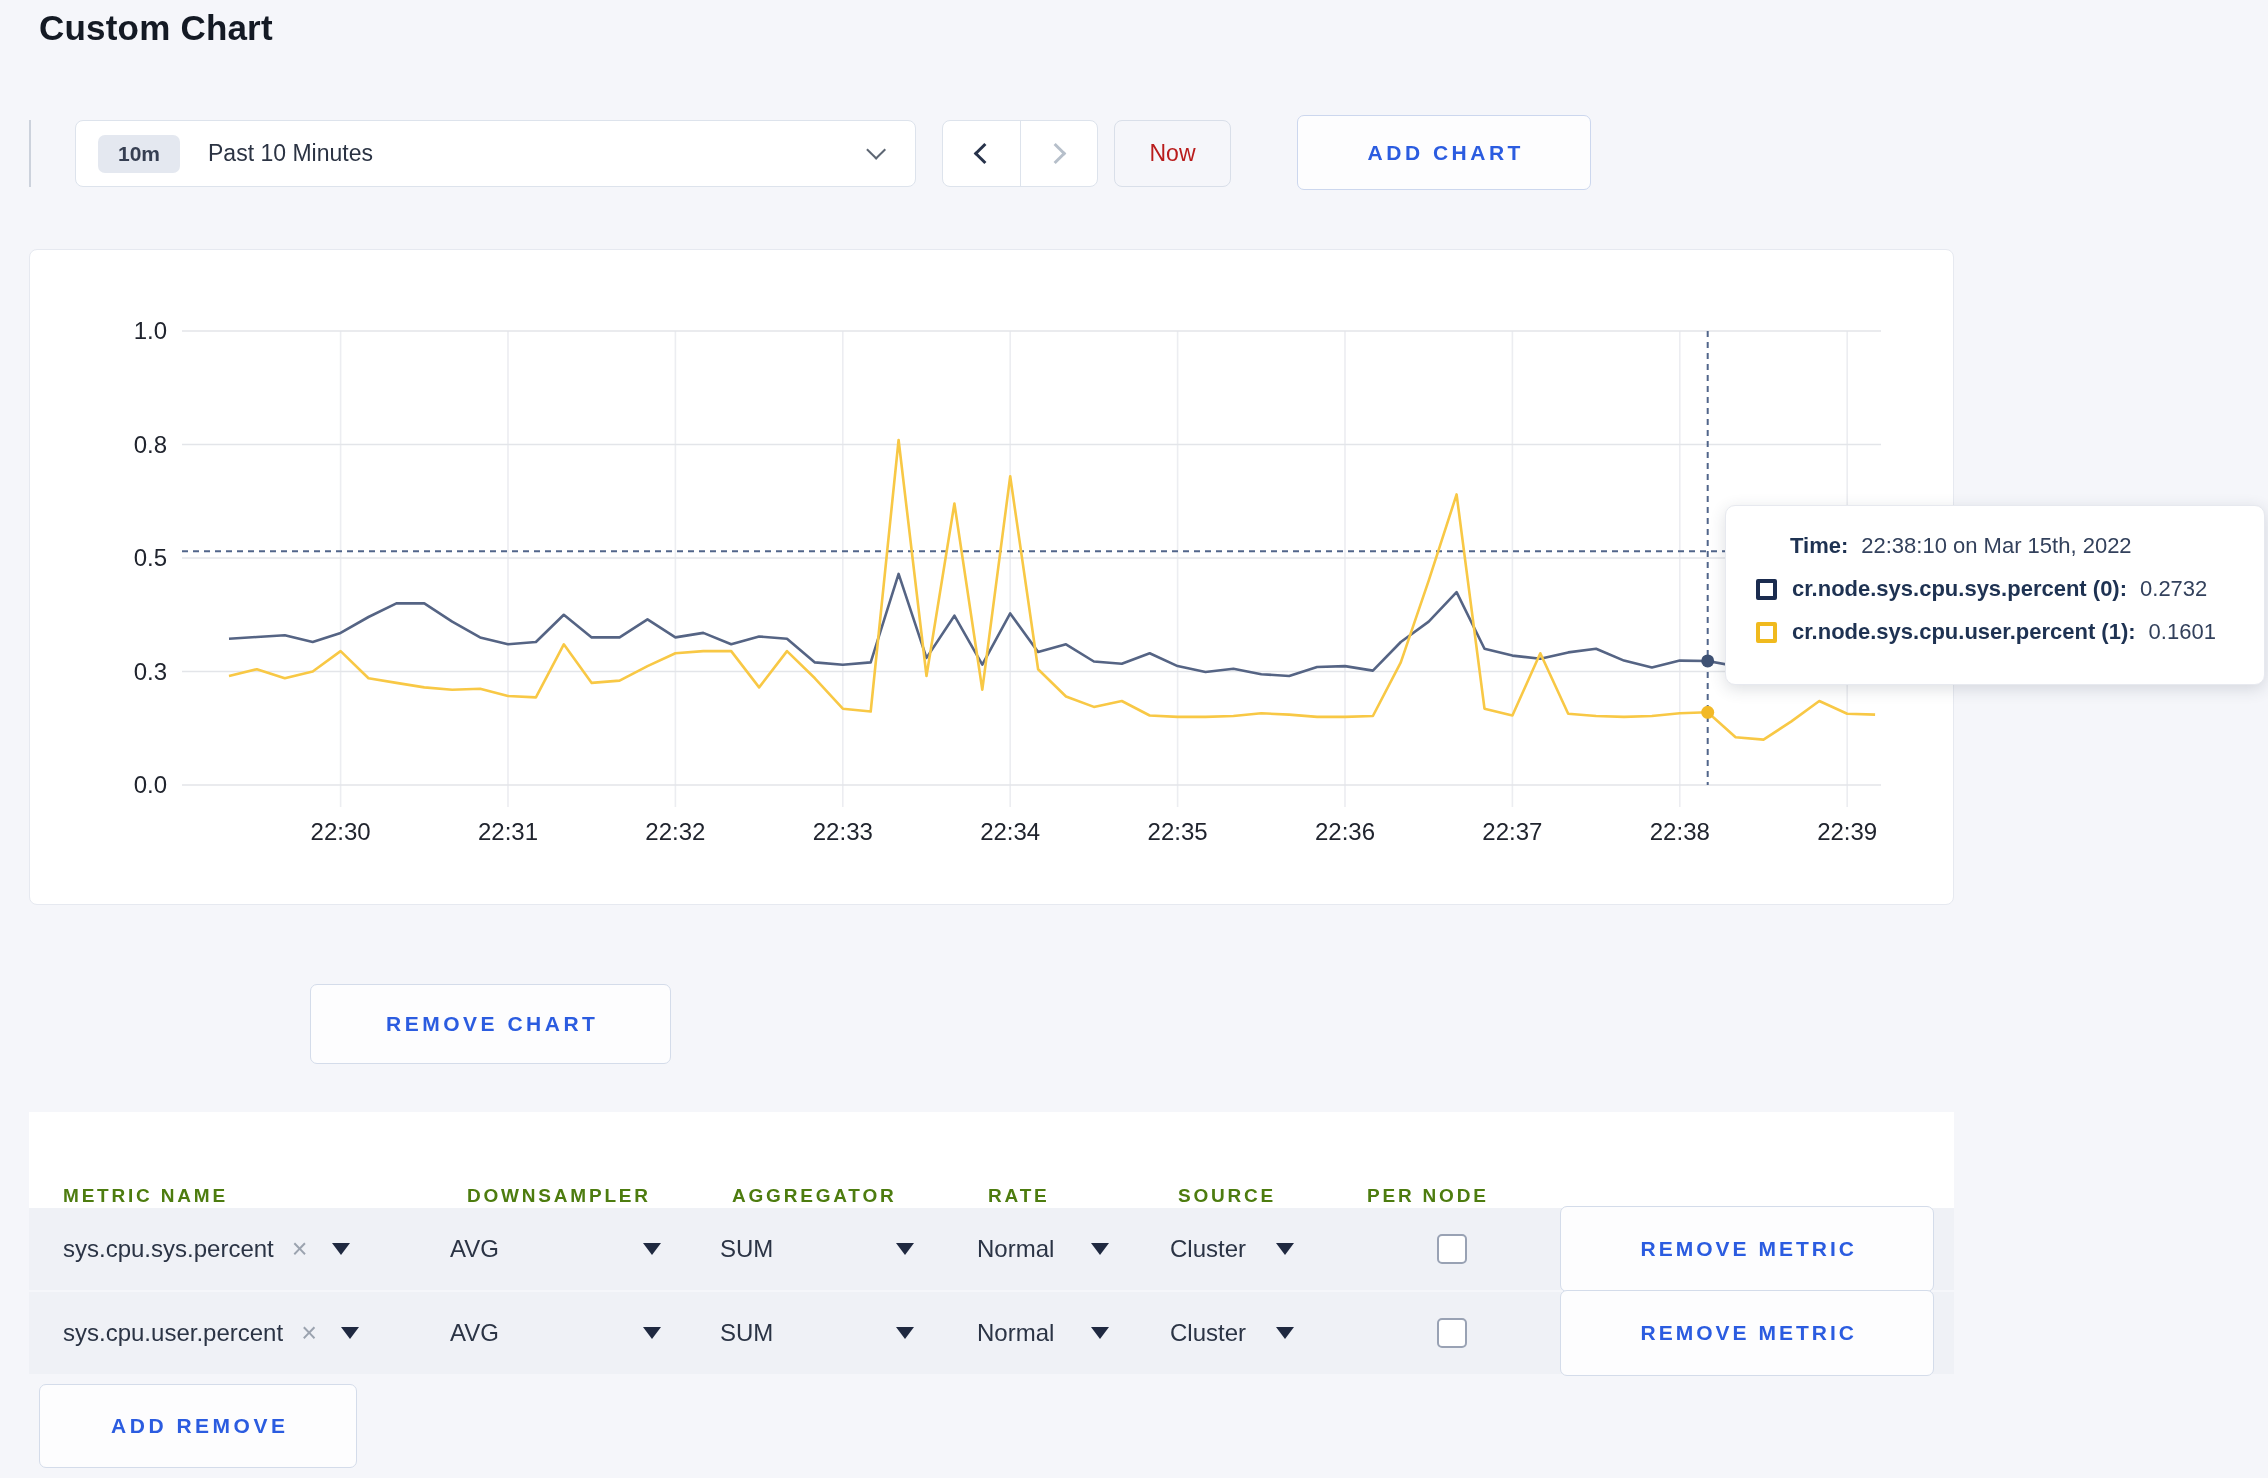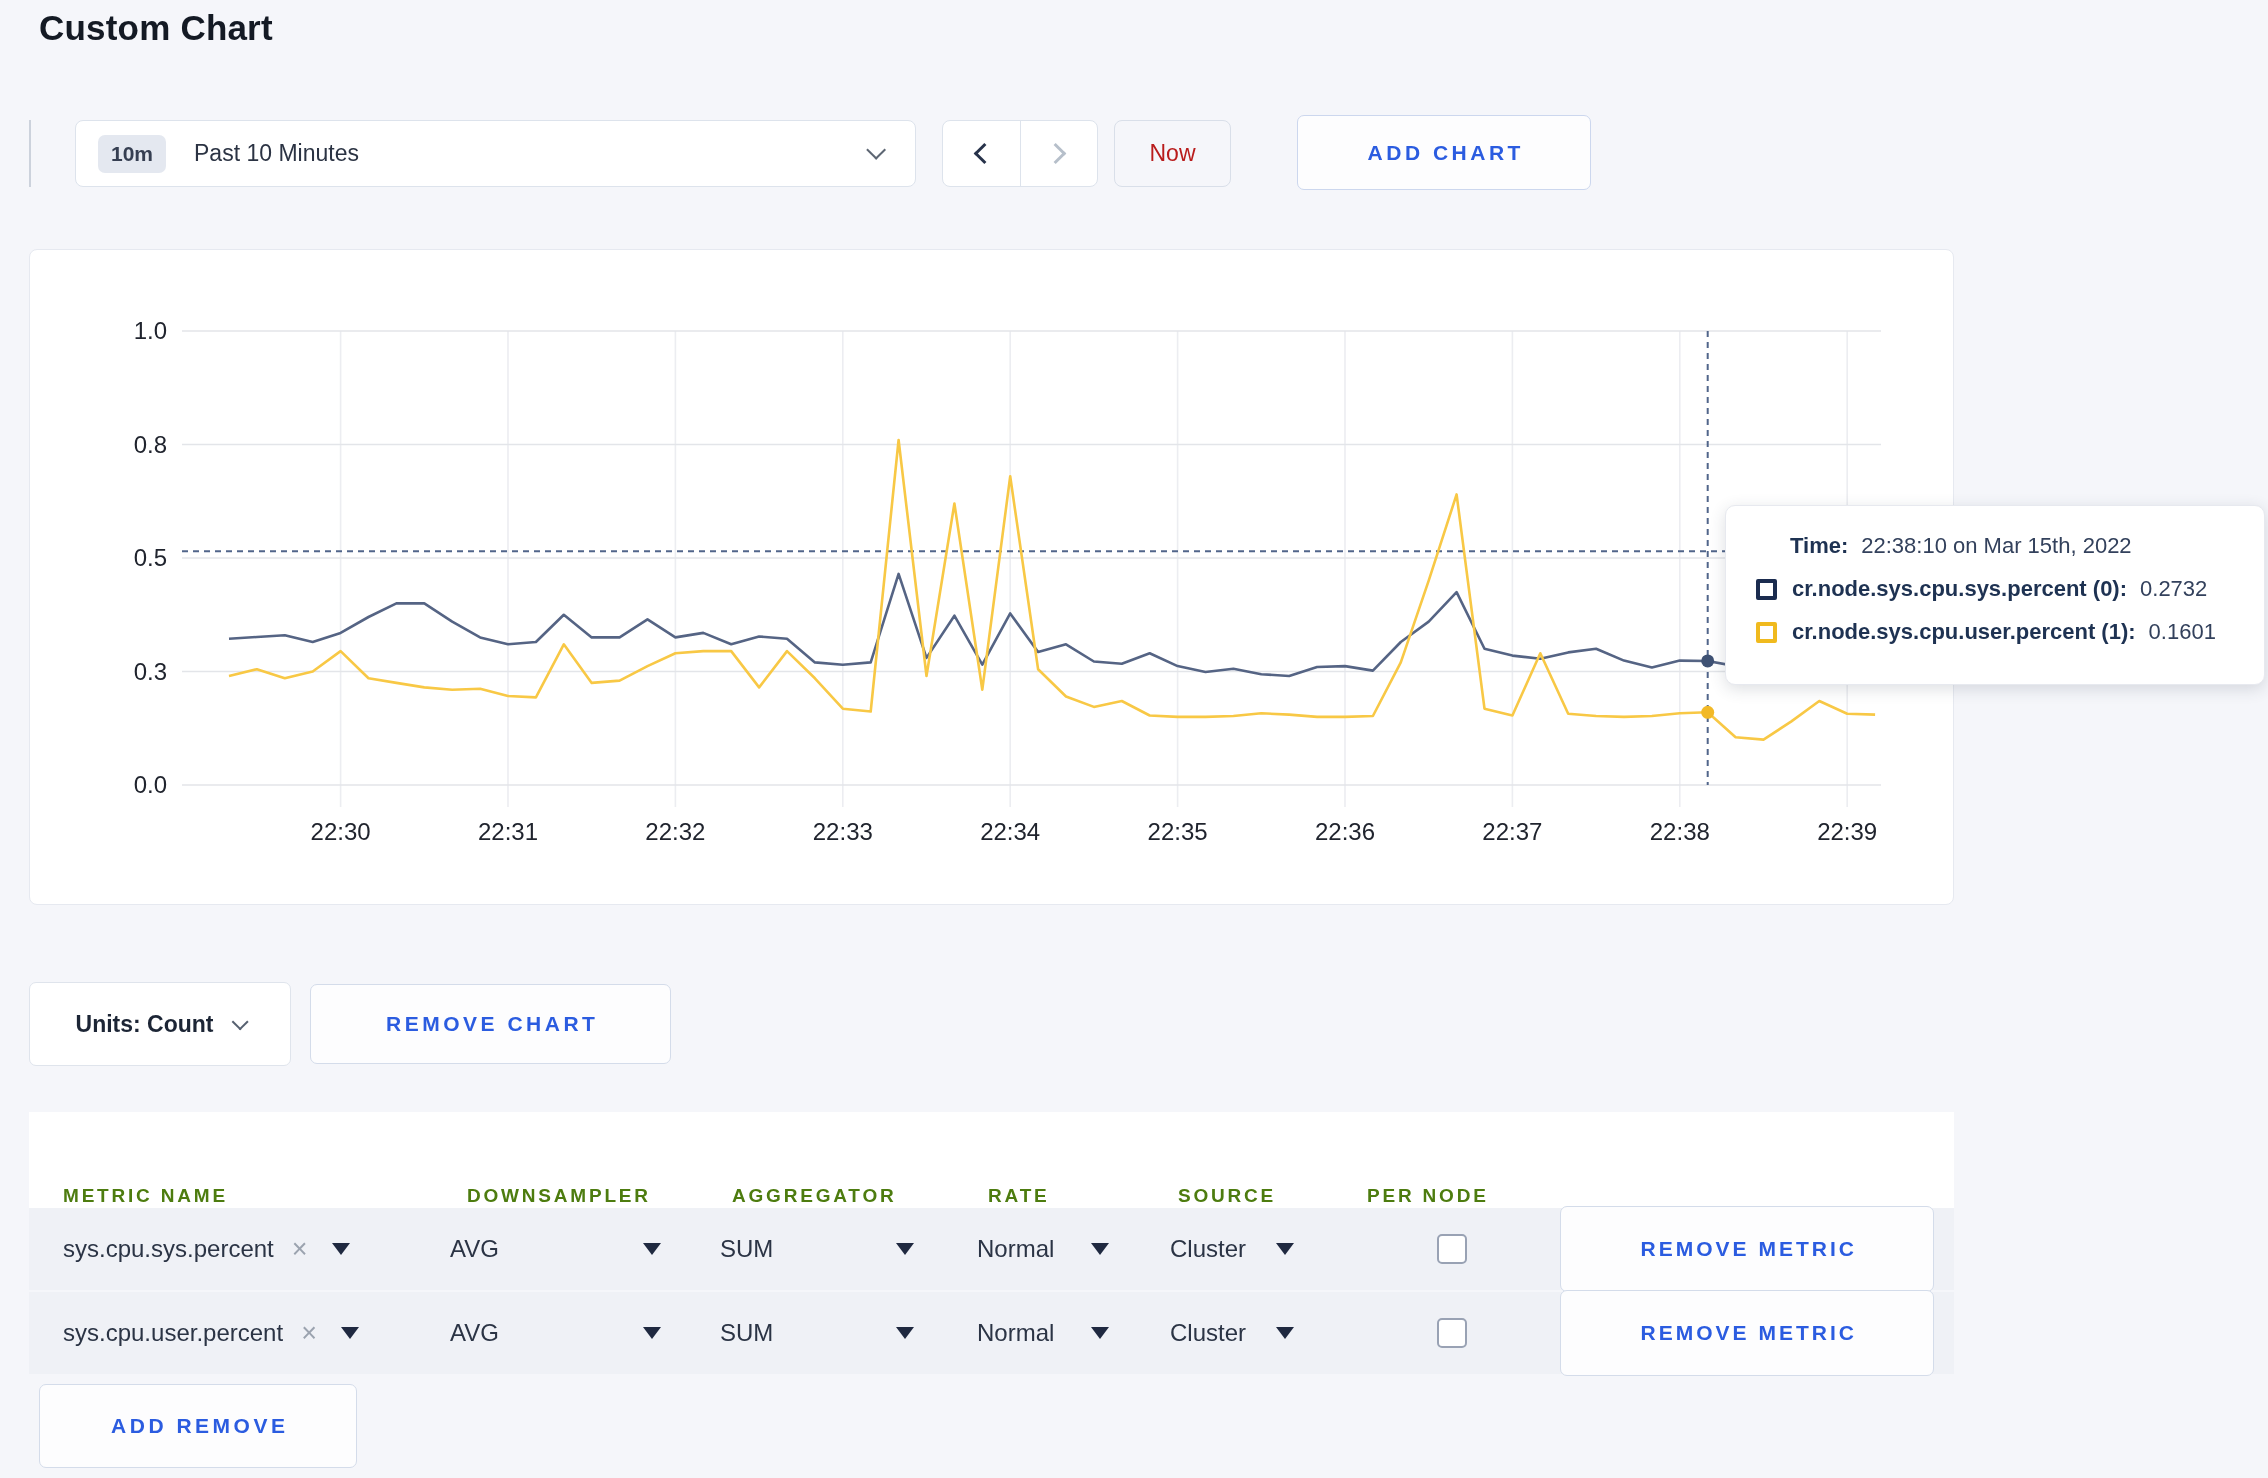--- a/index.html
+++ b/index.html
@@ -8,21 +8,21 @@
   #page { position:relative; width:2268px; height:1478px; background:#f5f6fa; overflow:hidden; }
 
   .abs { position:absolute; }
 
   
   #title { left:39px; top:8px; font-size:35px; font-weight:600; color:#141a24; letter-spacing:.2px; }
 
   
   #tb-divider { left:29px; top:120px; width:2px; height:67px; background:#ccd2dc; }
   #timepicker { left:75px; top:120px; width:841px; height:67px; background:#fff; border:1.5px solid #dde3ec; border-radius:8px; display:flex; align-items:center; cursor:pointer; }
-  #tw-badge { margin-left:22px; background:#e4e8f0; border-radius:7px; padding:7px 13px; font-size:21px; font-weight:700; color:#363f52; }
+  #tw-badge { margin-left:22px; background:#e4e8f0; border-radius:7px; padding:7px 20px; font-size:21px; font-weight:700; color:#363f52; }
   #tw-label { margin-left:28px; font-size:23px; color:#2b3343; }
   .chev { display:inline-block; width:14px; height:14px; border-right:2.5px solid #5d6673; border-bottom:2.5px solid #5d6673; }
   .chev-down { transform:rotate(45deg) translateY(-3px); }
   #tw-chev { position:absolute; right:34px; top:24px; }
 
   #arrow-group { left:942px; top:120px; width:156px; height:67px; background:#fff; border:1.5px solid #dde3ec; border-radius:8px; display:flex; }
   .arrow-half { flex:1; display:flex; align-items:center; justify-content:center; cursor:pointer; }
   .arrow-half + .arrow-half { border-left:1.5px solid #dde3ec; }
   .chev-left  { width:15px; height:15px; border-right:none; border-bottom:none; border-left:3.5px solid #27324a; border-top:3.5px solid #27324a; transform:rotate(-45deg) translate(2px,2px); }
   .chev-right { width:15px; height:15px; border-right:3.5px solid #b6bfca; border-bottom:none; border-top:3.5px solid #b6bfca; border-left:none; transform:rotate(45deg) translate(-2px,2px); }
@@ -143,24 +143,20 @@
       <span class="tt-label">cr.node.sys.cpu.sys.percent (0):</span>
       <span class="tt-value">0.2732</span>
     </div>
     <div class="tt-row">
       <span class="swatch" style="border-color: rgb(240, 186, 30);"></span>
       <span class="tt-label">cr.node.sys.cpu.user.percent (1):</span>
       <span class="tt-value">0.1601</span>
     </div>
   </div>
 
-  <div id="units-box" class="abs">
-    <span id="units-label">Units: Count</span>
-    <span id="units-chev"></span>
-  </div>
   <div id="remove-chart" class="abs blue-btn">REMOVE CHART</div>
 
   <div id="mtable" class="abs">
     <div id="mt-header">
       <span class="hcell" style="left:34px">METRIC NAME</span>
       <span class="hcell" style="left:438px">DOWNSAMPLER</span>
       <span class="hcell" style="left:703px">AGGREGATOR</span>
       <span class="hcell" style="left:959px">RATE</span>
       <span class="hcell" style="left:1149px">SOURCE</span>
       <span class="hcell" style="left:1338px">PER NODE</span>

